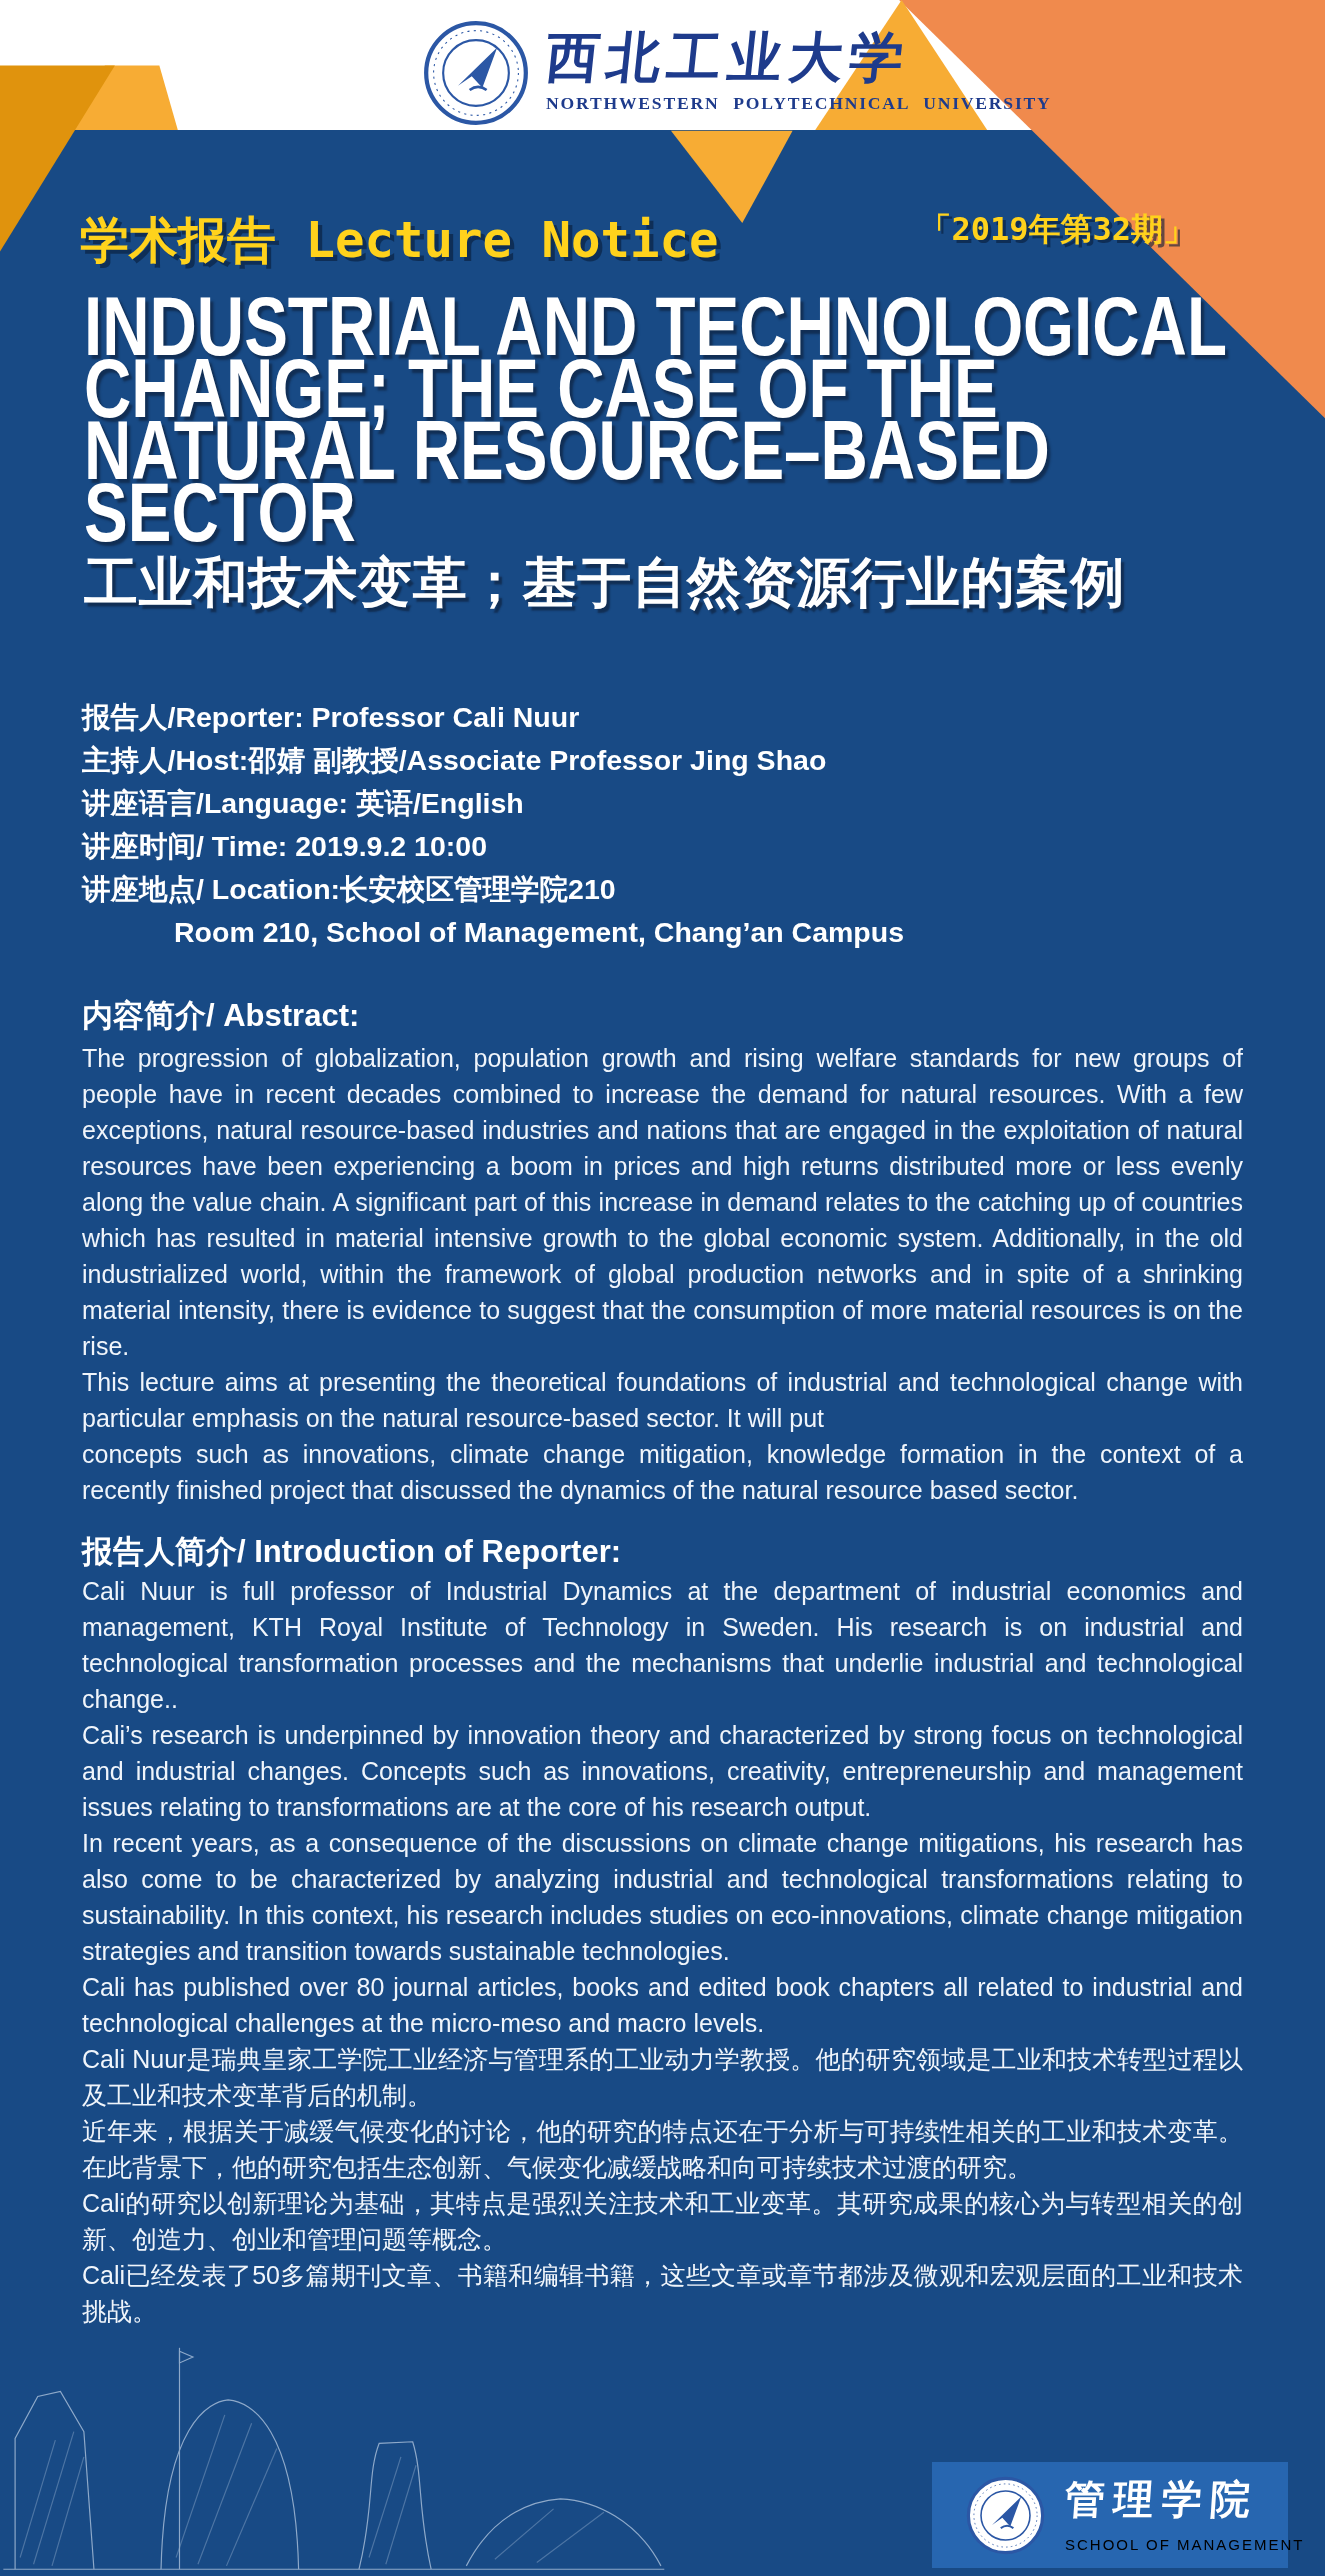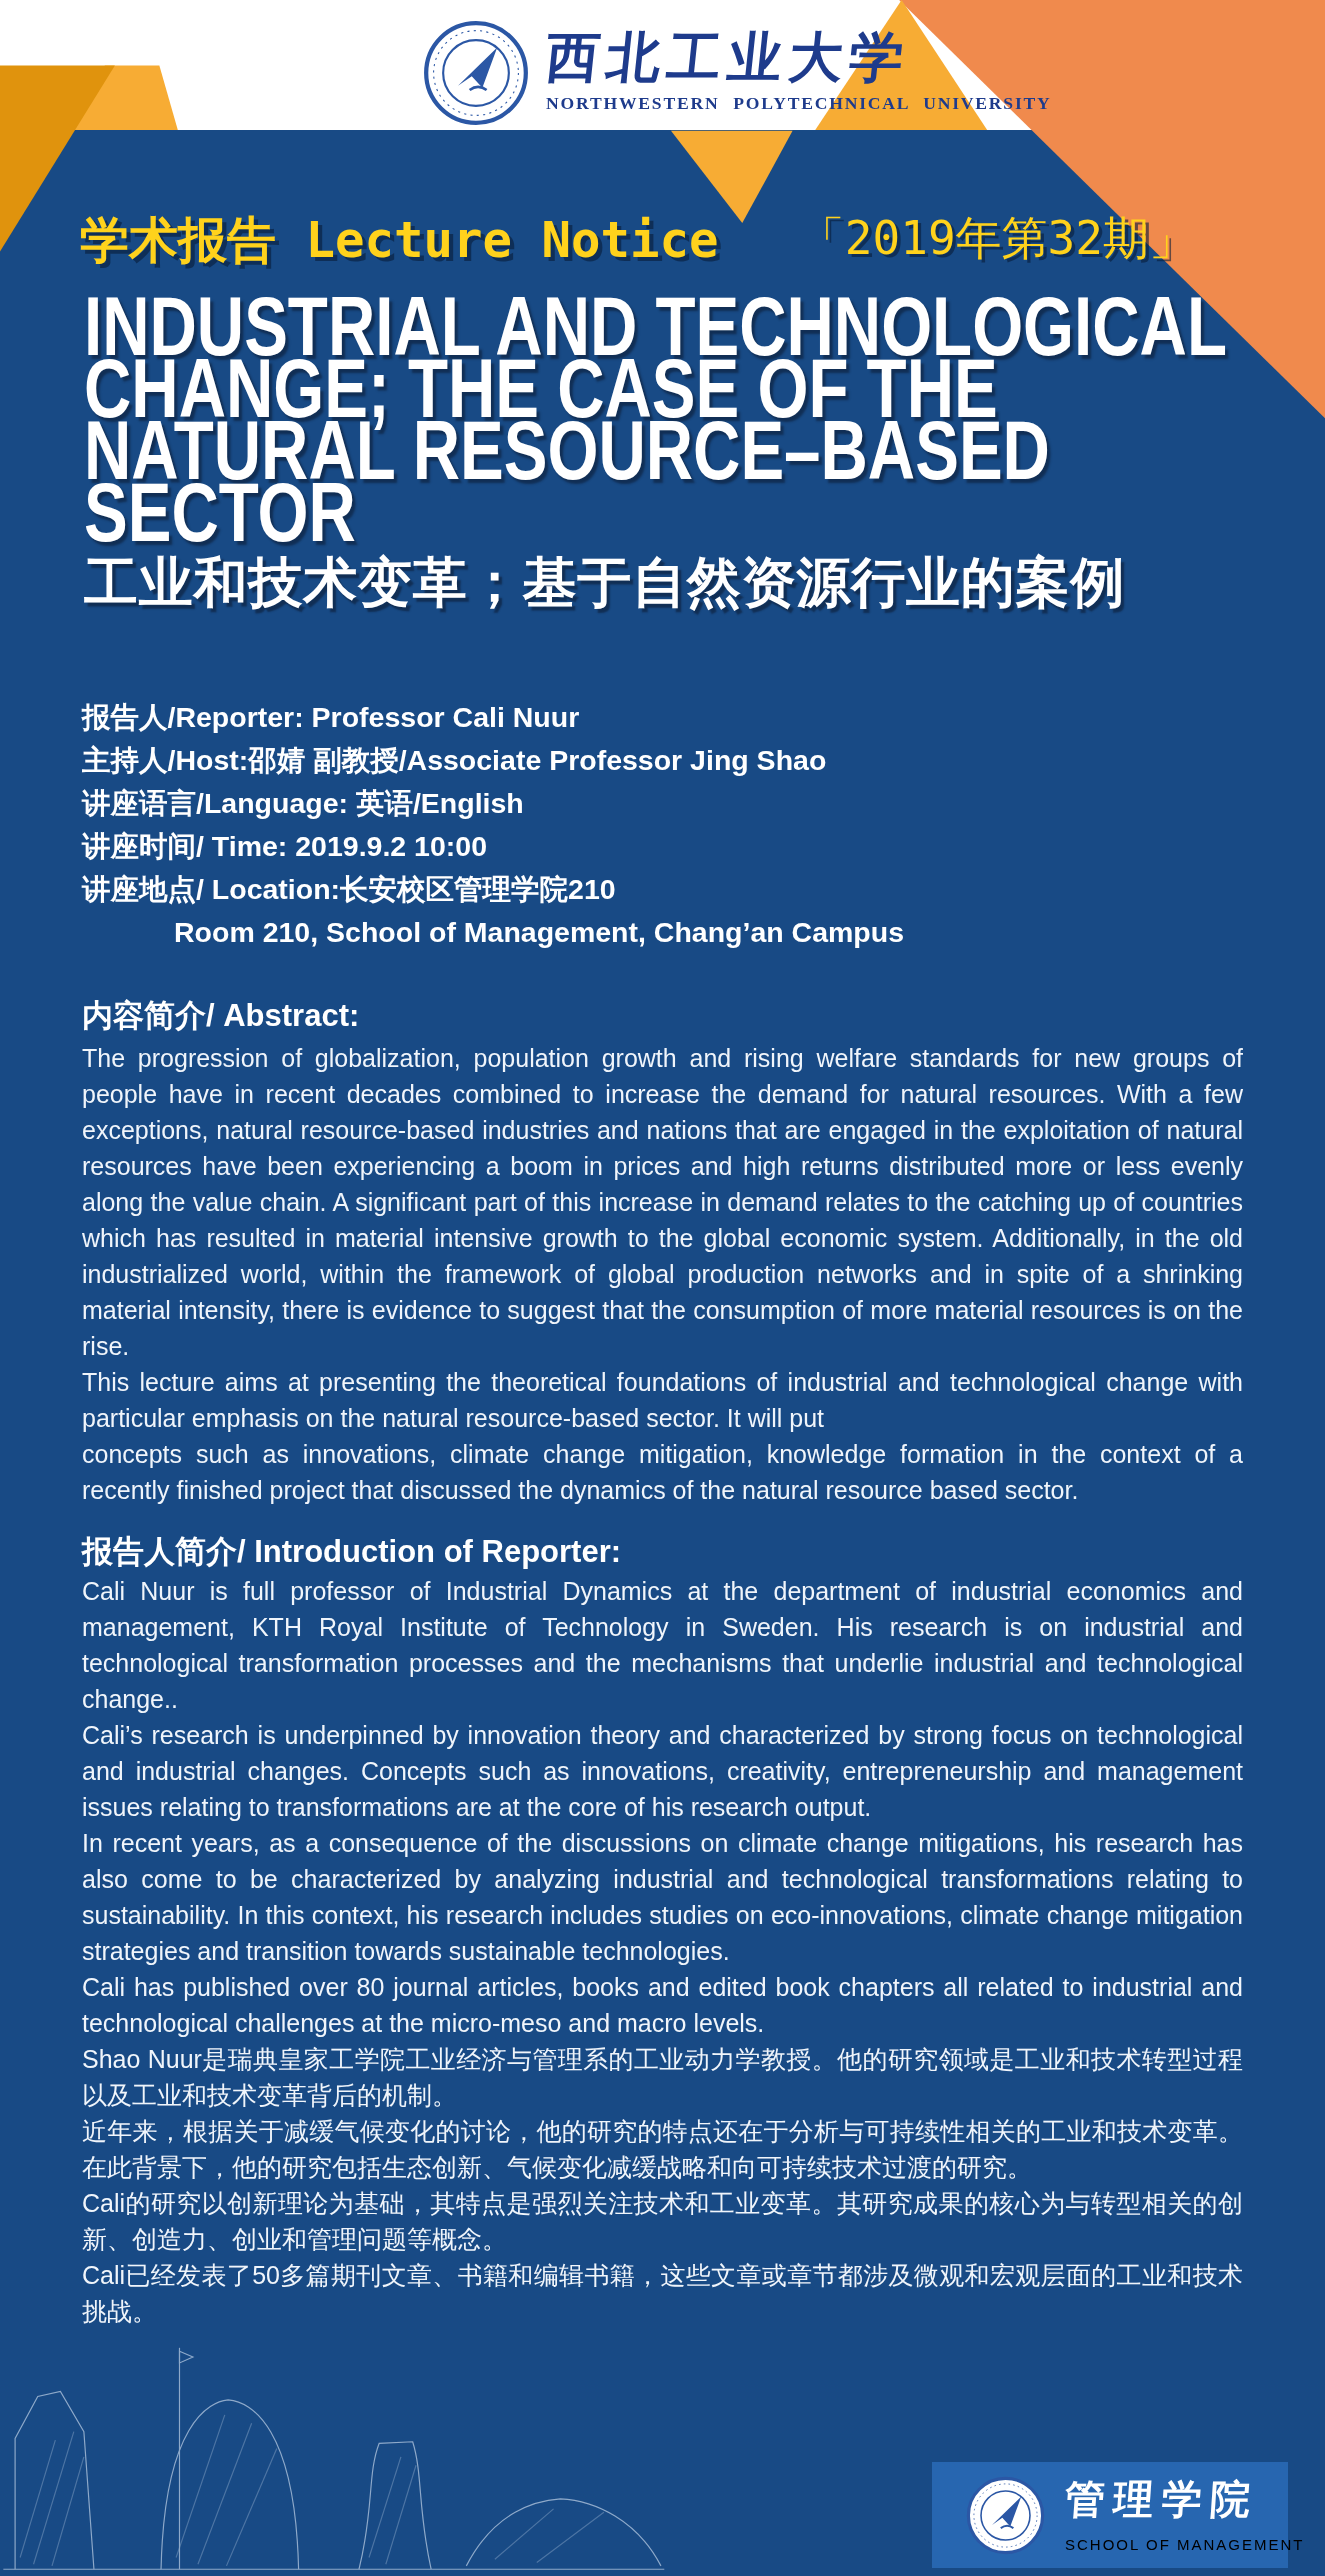--- a/index.html
+++ b/index.html
@@ -29,21 +29,21 @@
   
   .banner {
     position:absolute; left:80px; top:208px; width:1115px; height:70px;
     display:flex; justify-content:space-between; align-items:flex-start;
   }
   .banner-title {
     font-family:"DejaVu Sans Mono", monospace; font-weight:bold; font-size:49px;
     color:#FFD21C; text-shadow:4.2px 4.2px 0 rgba(9,28,56,0.6); white-space:nowrap;
   }
   .banner-issue {
-    font-family:"DejaVu Sans Mono", monospace; font-weight:normal; font-size:46px;
+    font-family:"DejaVu Sans Mono", monospace; font-weight:bold; font-size:32px;
     color:#FFD21C; text-shadow:3.4px 3.4px 0 rgba(9,28,56,0.6); white-space:nowrap;
   }
 
   
   .main-title { position:absolute; left:84px; top:295px; }
   .title-line {
     font-weight:bold; font-size:84px; line-height:62px; color:#FFFFFF;
     white-space:nowrap; transform:scaleX(0.78); transform-origin:0 0;
     text-shadow:4.2px 4.2px 2.5px rgba(8,14,26,0.45); letter-spacing:0;
   }
@@ -171,21 +171,21 @@
       <p>This lecture aims at presenting the theoretical foundations of industrial and technological change with particular emphasis on the natural resource-based sector. It will put</p>
       <p>concepts such as innovations, climate change mitigation, knowledge formation in the context of a recently finished project that discussed the dynamics of the natural resource based sector.</p>
     </div>
 
     <div class="section-heading intro-heading">报告人简介/ Introduction of Reporter:</div>
     <div class="body-text intro-text">
       <p>Cali Nuur is full professor of Industrial Dynamics at the department of industrial economics and management, KTH Royal Institute of Technology in Sweden.  His research is on industrial and technological transformation processes and the mechanisms that underlie industrial and technological change..</p>
       <p>Cali’s research is underpinned by innovation theory and characterized by strong focus on technological and industrial changes. Concepts such as innovations, creativity, entrepreneurship and management issues relating to transformations are at the core of his research output.</p>
       <p>In recent years, as a consequence of the discussions on climate change mitigations, his research has also come to be characterized by analyzing industrial and technological transformations relating to sustainability. In this context, his research includes studies on eco-innovations, climate change mitigation strategies and transition towards sustainable technologies.</p>
       <p>Cali has published over 80 journal articles, books and edited book chapters all related to industrial and technological challenges at the micro-meso and macro levels.</p>
-      <p>Shao Nuur是瑞典皇家工学院工业经济与管理系的工业动力学教授。他的研究领域是工业和技术转型过程以及工业和技术变革背后的机制。</p>
+      <p>Cali Nuur是瑞典皇家工学院工业经济与管理系的工业动力学教授。他的研究领域是工业和技术转型过程以及工业和技术变革背后的机制。</p>
       <p>近年来，根据关于减缓气候变化的讨论，他的研究的特点还在于分析与可持续性相关的工业和技术变革。在此背景下，他的研究包括生态创新、气候变化减缓战略和向可持续技术过渡的研究。</p>
       <p>Cali的研究以创新理论为基础，其特点是强烈关注技术和工业变革。其研究成果的核心为与转型相关的创新、创造力、创业和管理问题等概念。</p>
       <p>Cali已经发表了50多篇期刊文章、书籍和编辑书籍，这些文章或章节都涉及微观和宏观层面的工业和技术挑战。</p>
     </div>
 
     <div class="school-badge">
       <svg class="emblem" viewBox="0 0 100 100">
         <circle cx="50" cy="50" r="47" fill="#FFFFFF" stroke="#2B57A5" stroke-width="4"></circle>
         <circle cx="50" cy="50" r="31" fill="#FFFFFF" stroke="#2B57A5" stroke-width="2"></circle>
         <circle cx="50" cy="50" r="40" fill="none" stroke="#2B57A5" stroke-width="1" stroke-dasharray="2 4"></circle>

